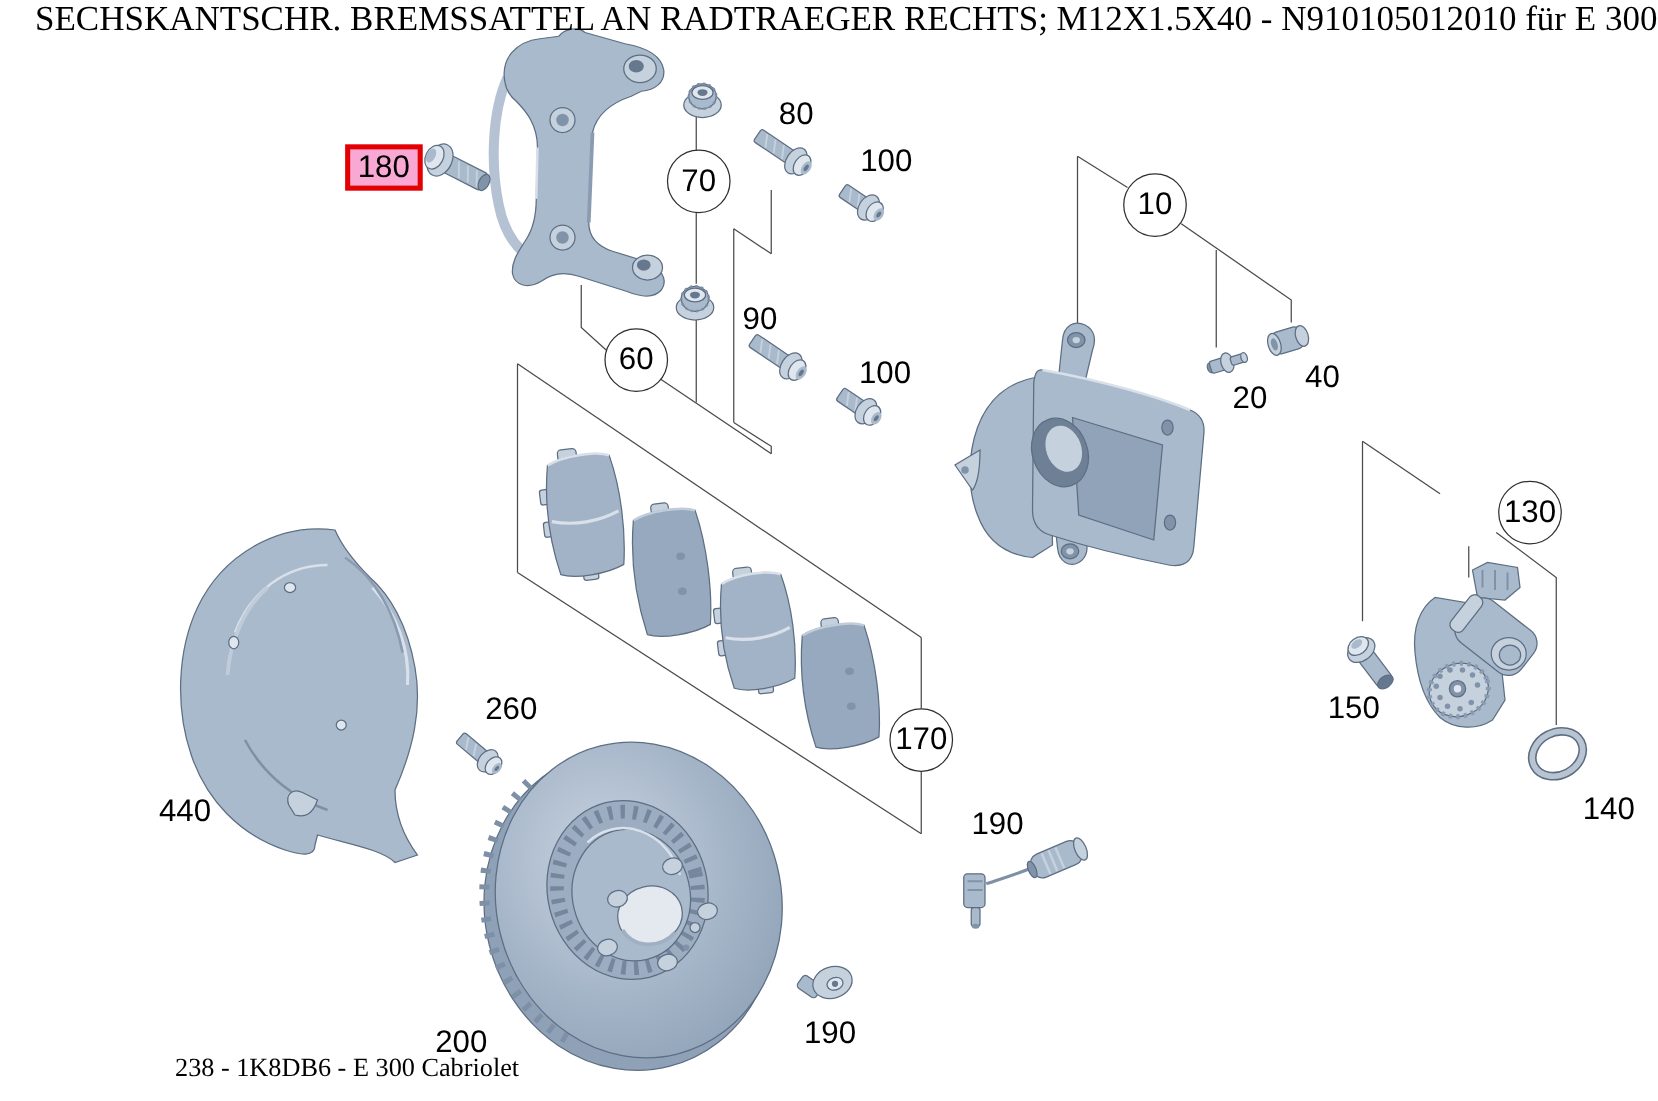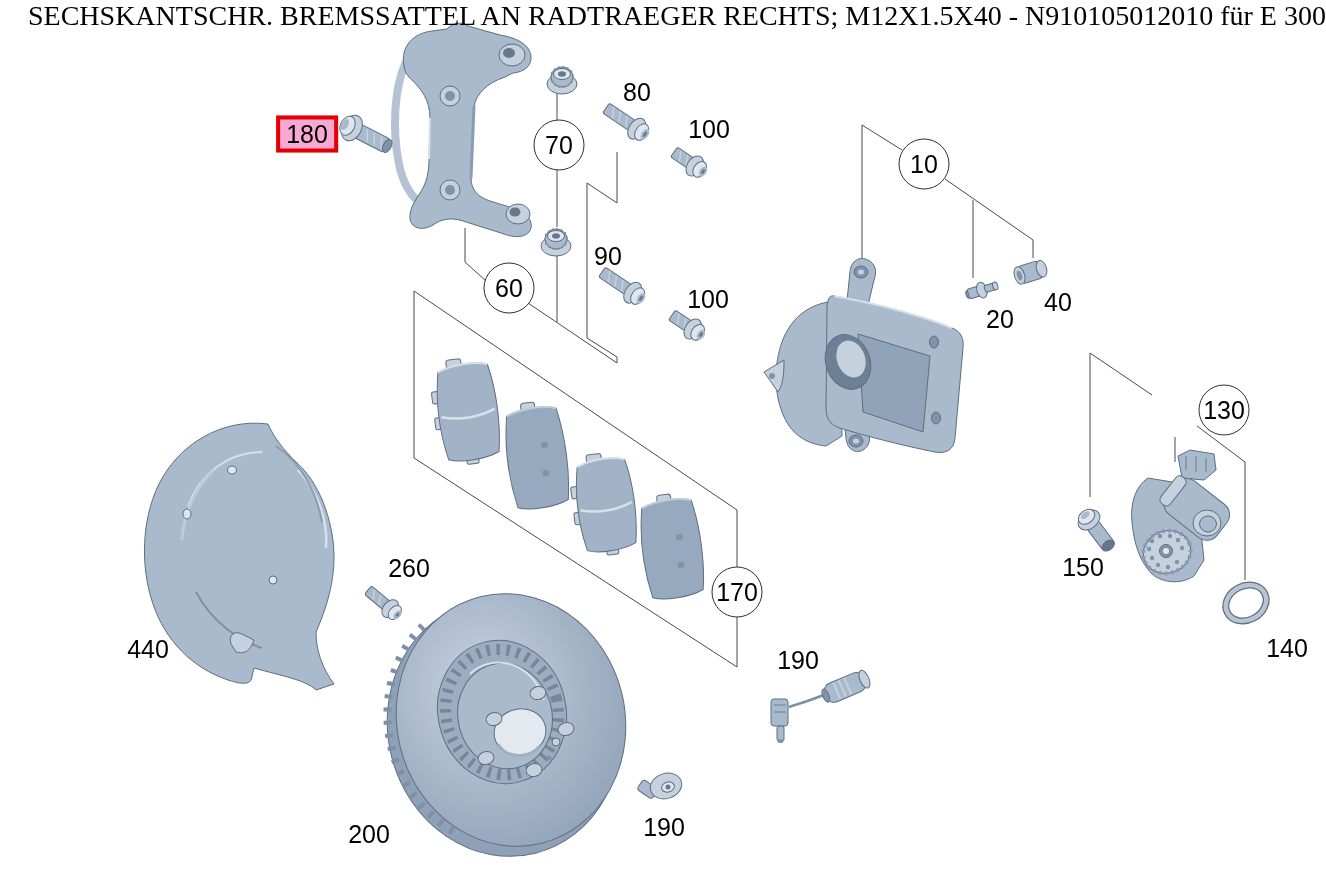--- a/index.html
+++ b/index.html
@@ -333,14 +333,15 @@
 <div class="co" style="left:1083px;top:567px">150</div>
 <div class="co" style="left:1287px;top:648px">140</div>
 <div class="co circle" style="left:737px;top:592px">170</div>
 <div class="co" style="left:798px;top:660px">190</div>
 <div class="co" style="left:148px;top:649px">440</div>
 <div class="co" style="left:409px;top:568px">260</div>
 <div class="co" style="left:369px;top:834px">200</div>
 <div class="co" style="left:664px;top:827px">190</div>
 
 <div class="page-title">SECHSKANTSCHR. BREMSSATTEL AN RADTRAEGER RECHTS; M12X1.5X40 - N910105012010 für E 300 Cabriolet</div>
+<div class="page-footer">238 - 1K8DB6 - E 300 Cabriolet</div>
 
 </div>
 
 </body></html>

